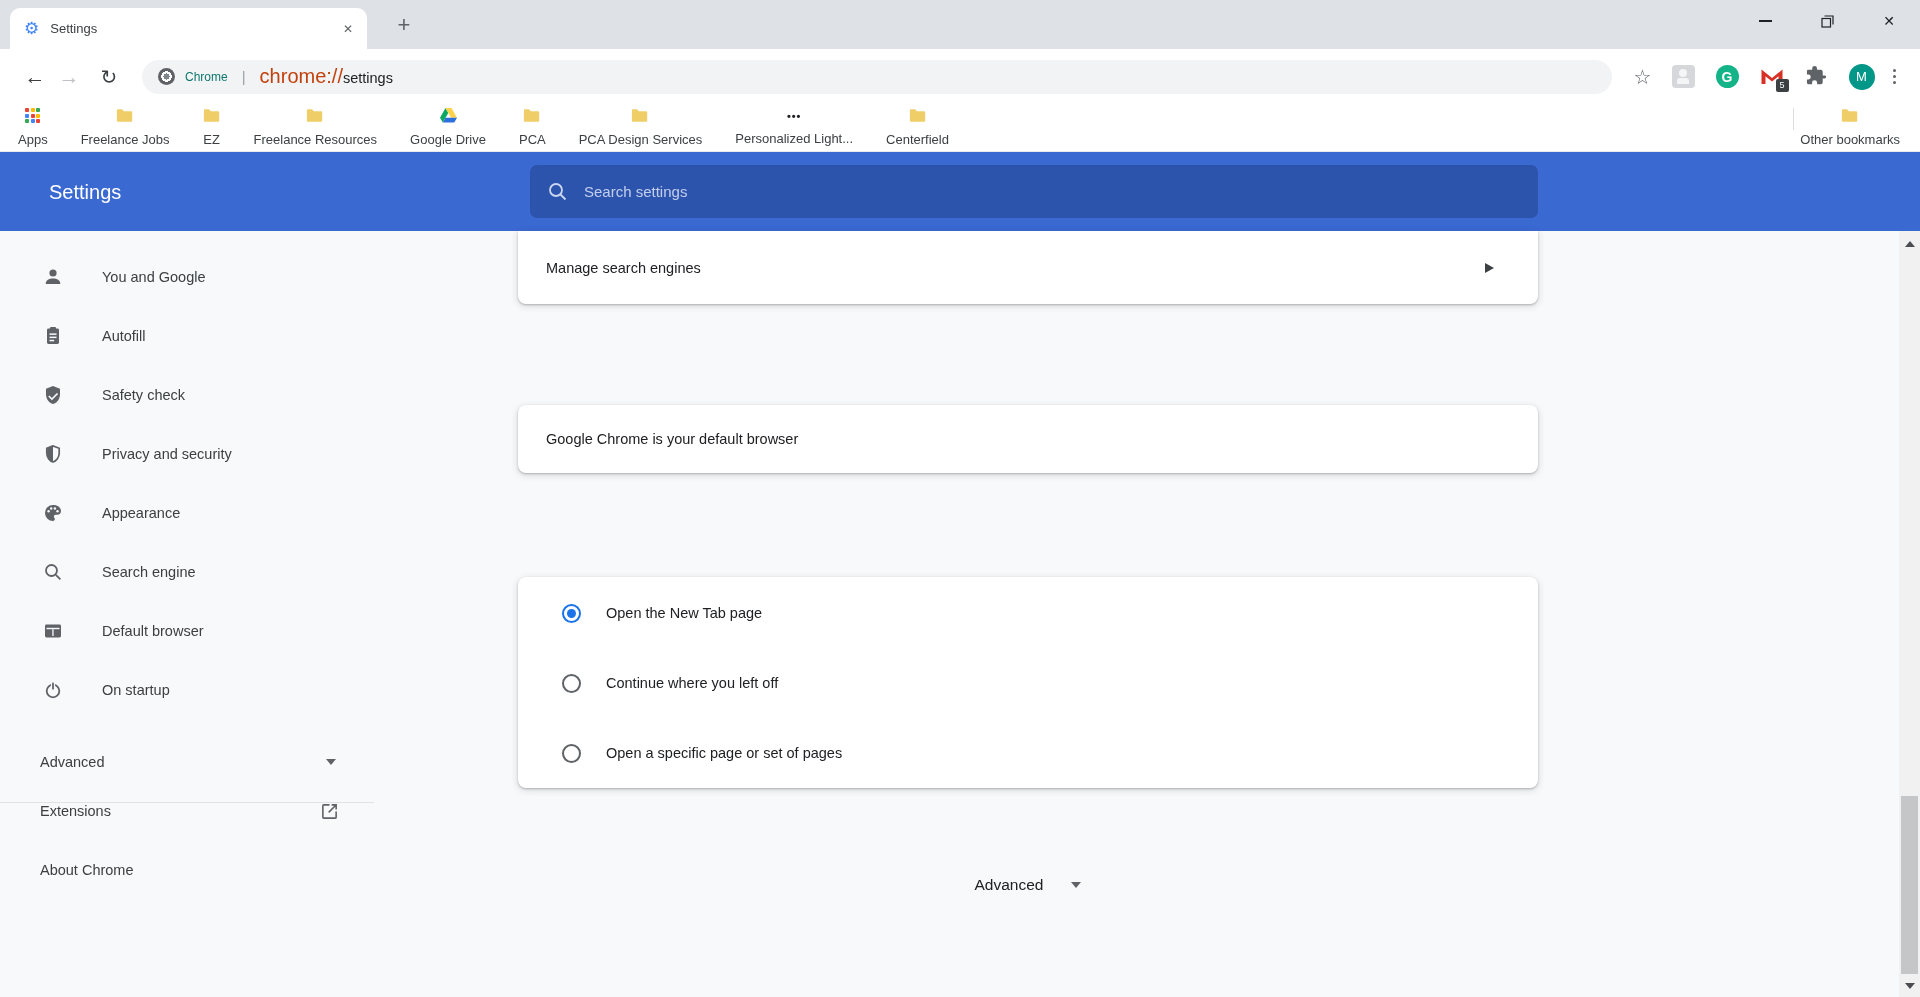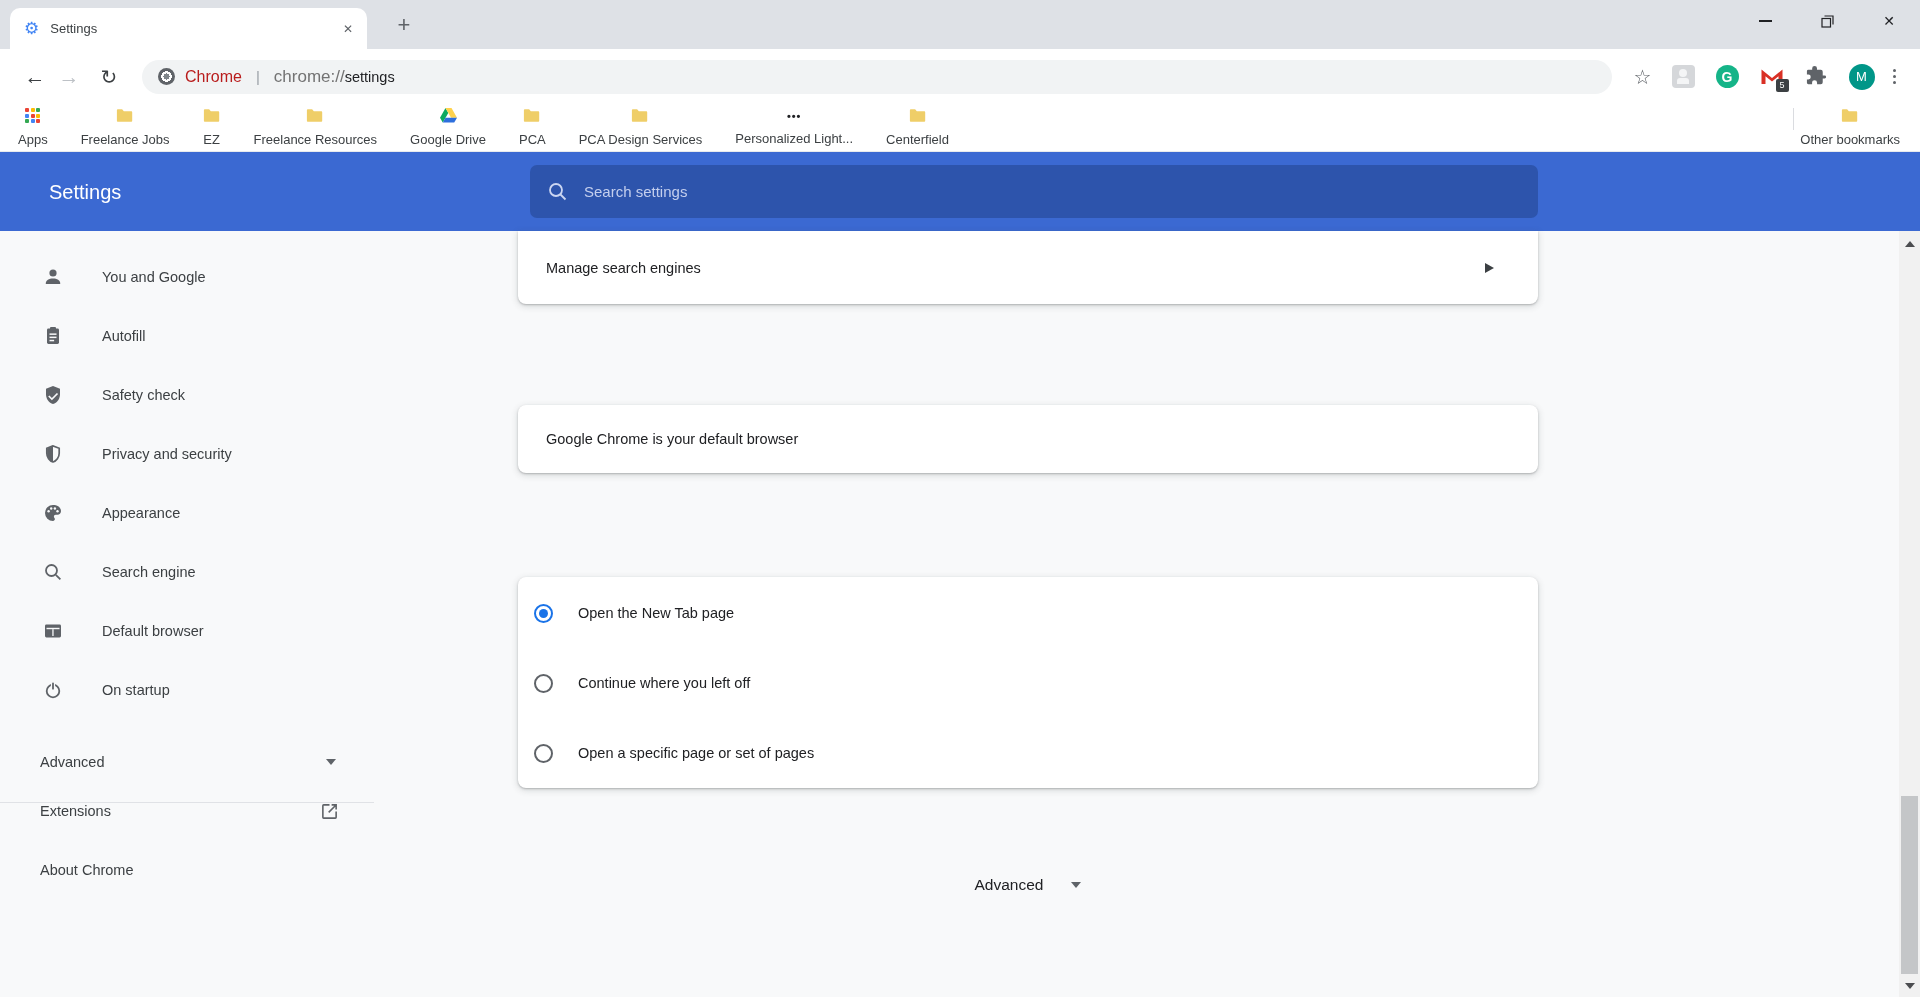--- a/index.html
+++ b/index.html
@@ -17,23 +17,23 @@
   .min-glyph { width:13px; height:1.4px; background:#202124; display:block; }
   .close-glyph { font-size:14px; }
 
   
   .toolbar { position:absolute; left:0; top:49px; width:1920px; height:55px; background:#FFFFFF; display:flex; align-items:center; padding:0 14px 0 18px; }
   .nav-icon { font-size:21px; color:#3C4043; width:34px; text-align:center; }
   .nav-icon.disabled { color:#BDC1C6; }
   .nav-icon.reload { font-size:20px; margin-left:6px; }
   .omnibox { flex:1; height:34px; margin:0 10px 0 16px; background:#F1F3F4; border-radius:17px; display:flex; align-items:center; padding:0 16px; gap:10px; }
   .chrome-donut { width:17px; height:17px; border-radius:50%; background:radial-gradient(circle at 50% 50%, #80868B 0 26%, #FFFFFF 26% 44%, #5F6368 44% 100%); flex:0 0 auto; }
-  .omni-site { font-size:16px; color:#b91c1c; }
+  .omni-site { font-size:12px; color:#0f766e; }
   .omni-div { font-size:15px; color:#9AA0A6; padding:0 4px; }
-  .omni-scheme { font-size:17px; color:#737373; }
+  .omni-scheme { font-size:20px; color:#c2410c; }
   .omni-path { font-size:14.5px; color:#202124; }
   .star { font-size:20px; color:#5F6368; padding:0 12px; }
   .ext-row { display:flex; align-items:center; gap:21px; padding:0 8px; }
   .ext-gray { width:23px; height:23px; border-radius:4px; background:#D5D7DA; position:relative; }
   .ext-gray::before { content:""; position:absolute; left:7.5px; top:4px; width:8px; height:8px; border-radius:50%; background:#F4F5F6; }
   .ext-gray::after { content:""; position:absolute; left:5.5px; top:13px; width:12px; height:6px; border-radius:3px 3px 0 0; background:#F4F5F6; }
   .ext-grammarly { width:23px; height:23px; border-radius:50%; background:#15B488; color:#fff; font-size:14px; font-weight:bold; display:flex; align-items:center; justify-content:center; }
   .ext-gmail { position:relative; width:24px; height:20px; }
   .gmail-badge { position:absolute; right:-5px; bottom:-5px; width:13px; height:13px; background:#3C4043; color:#fff; font-size:9px; display:flex; align-items:center; justify-content:center; border-radius:2px; }
   .avatar { width:26px; height:26px; border-radius:50%; background:#009688; color:#fff; font-size:13px; display:flex; align-items:center; justify-content:center; }
@@ -77,21 +77,21 @@
   .card-row { display:flex; align-items:center; font-size:14.5px; color:#202124; }
   .manage-card { position:absolute; top:0; left:0; width:1020px; height:73px; }
   .manage-card .card-row { height:100%; padding:0 44px 0 28px; }
   .row-arrow { margin-left:auto; display:flex; }
   .section-head { position:absolute; left:0; font-size:15.5px; font-weight:500; color:#202124; }
   .head-default { top:355px; }
   .card-default { position:absolute; top:174px; left:0; width:1020px; height:68px; }
   .card-default .card-row { height:100%; padding:0 28px; }
   .head-startup { top:527px; }
   .card-startup { position:absolute; top:346px; left:0; width:1020px; height:211px; padding-top:1px; }
-  .radio-row { height:70px; display:flex; align-items:center; padding-left:16px; gap:25px; font-size:14.5px; color:#202124; }
+  .radio-row { height:70px; display:flex; align-items:center; padding-left:44px; gap:25px; font-size:14.5px; color:#202124; }
   .radio { width:19px; height:19px; border:2px solid #5F6368; border-radius:50%; position:relative; flex:0 0 auto; }
   .radio.checked { border-color:#1A73E8; }
   .radio.checked::after { content:""; position:absolute; inset:3px; border-radius:50%; background:#1A73E8; }
   .adv-btn { position:absolute; top:634px; left:0; width:1020px; height:40px; display:flex; align-items:center; justify-content:center; gap:28px; font-size:15.5px; color:#202124; }
 
   
   .scrollbar { position:absolute; left:1899px; top:0; width:21px; height:766px; background:#F1F1F1; }
   .sb-arrow { position:absolute; left:0; width:21px; height:22px; display:flex; align-items:center; justify-content:center; }
   .sb-up { top:2px; } .sb-down { bottom:0; }
   .tri-up { width:0; height:0; border-left:5px solid transparent; border-right:5px solid transparent; border-bottom:6px solid #4B4D50; }

